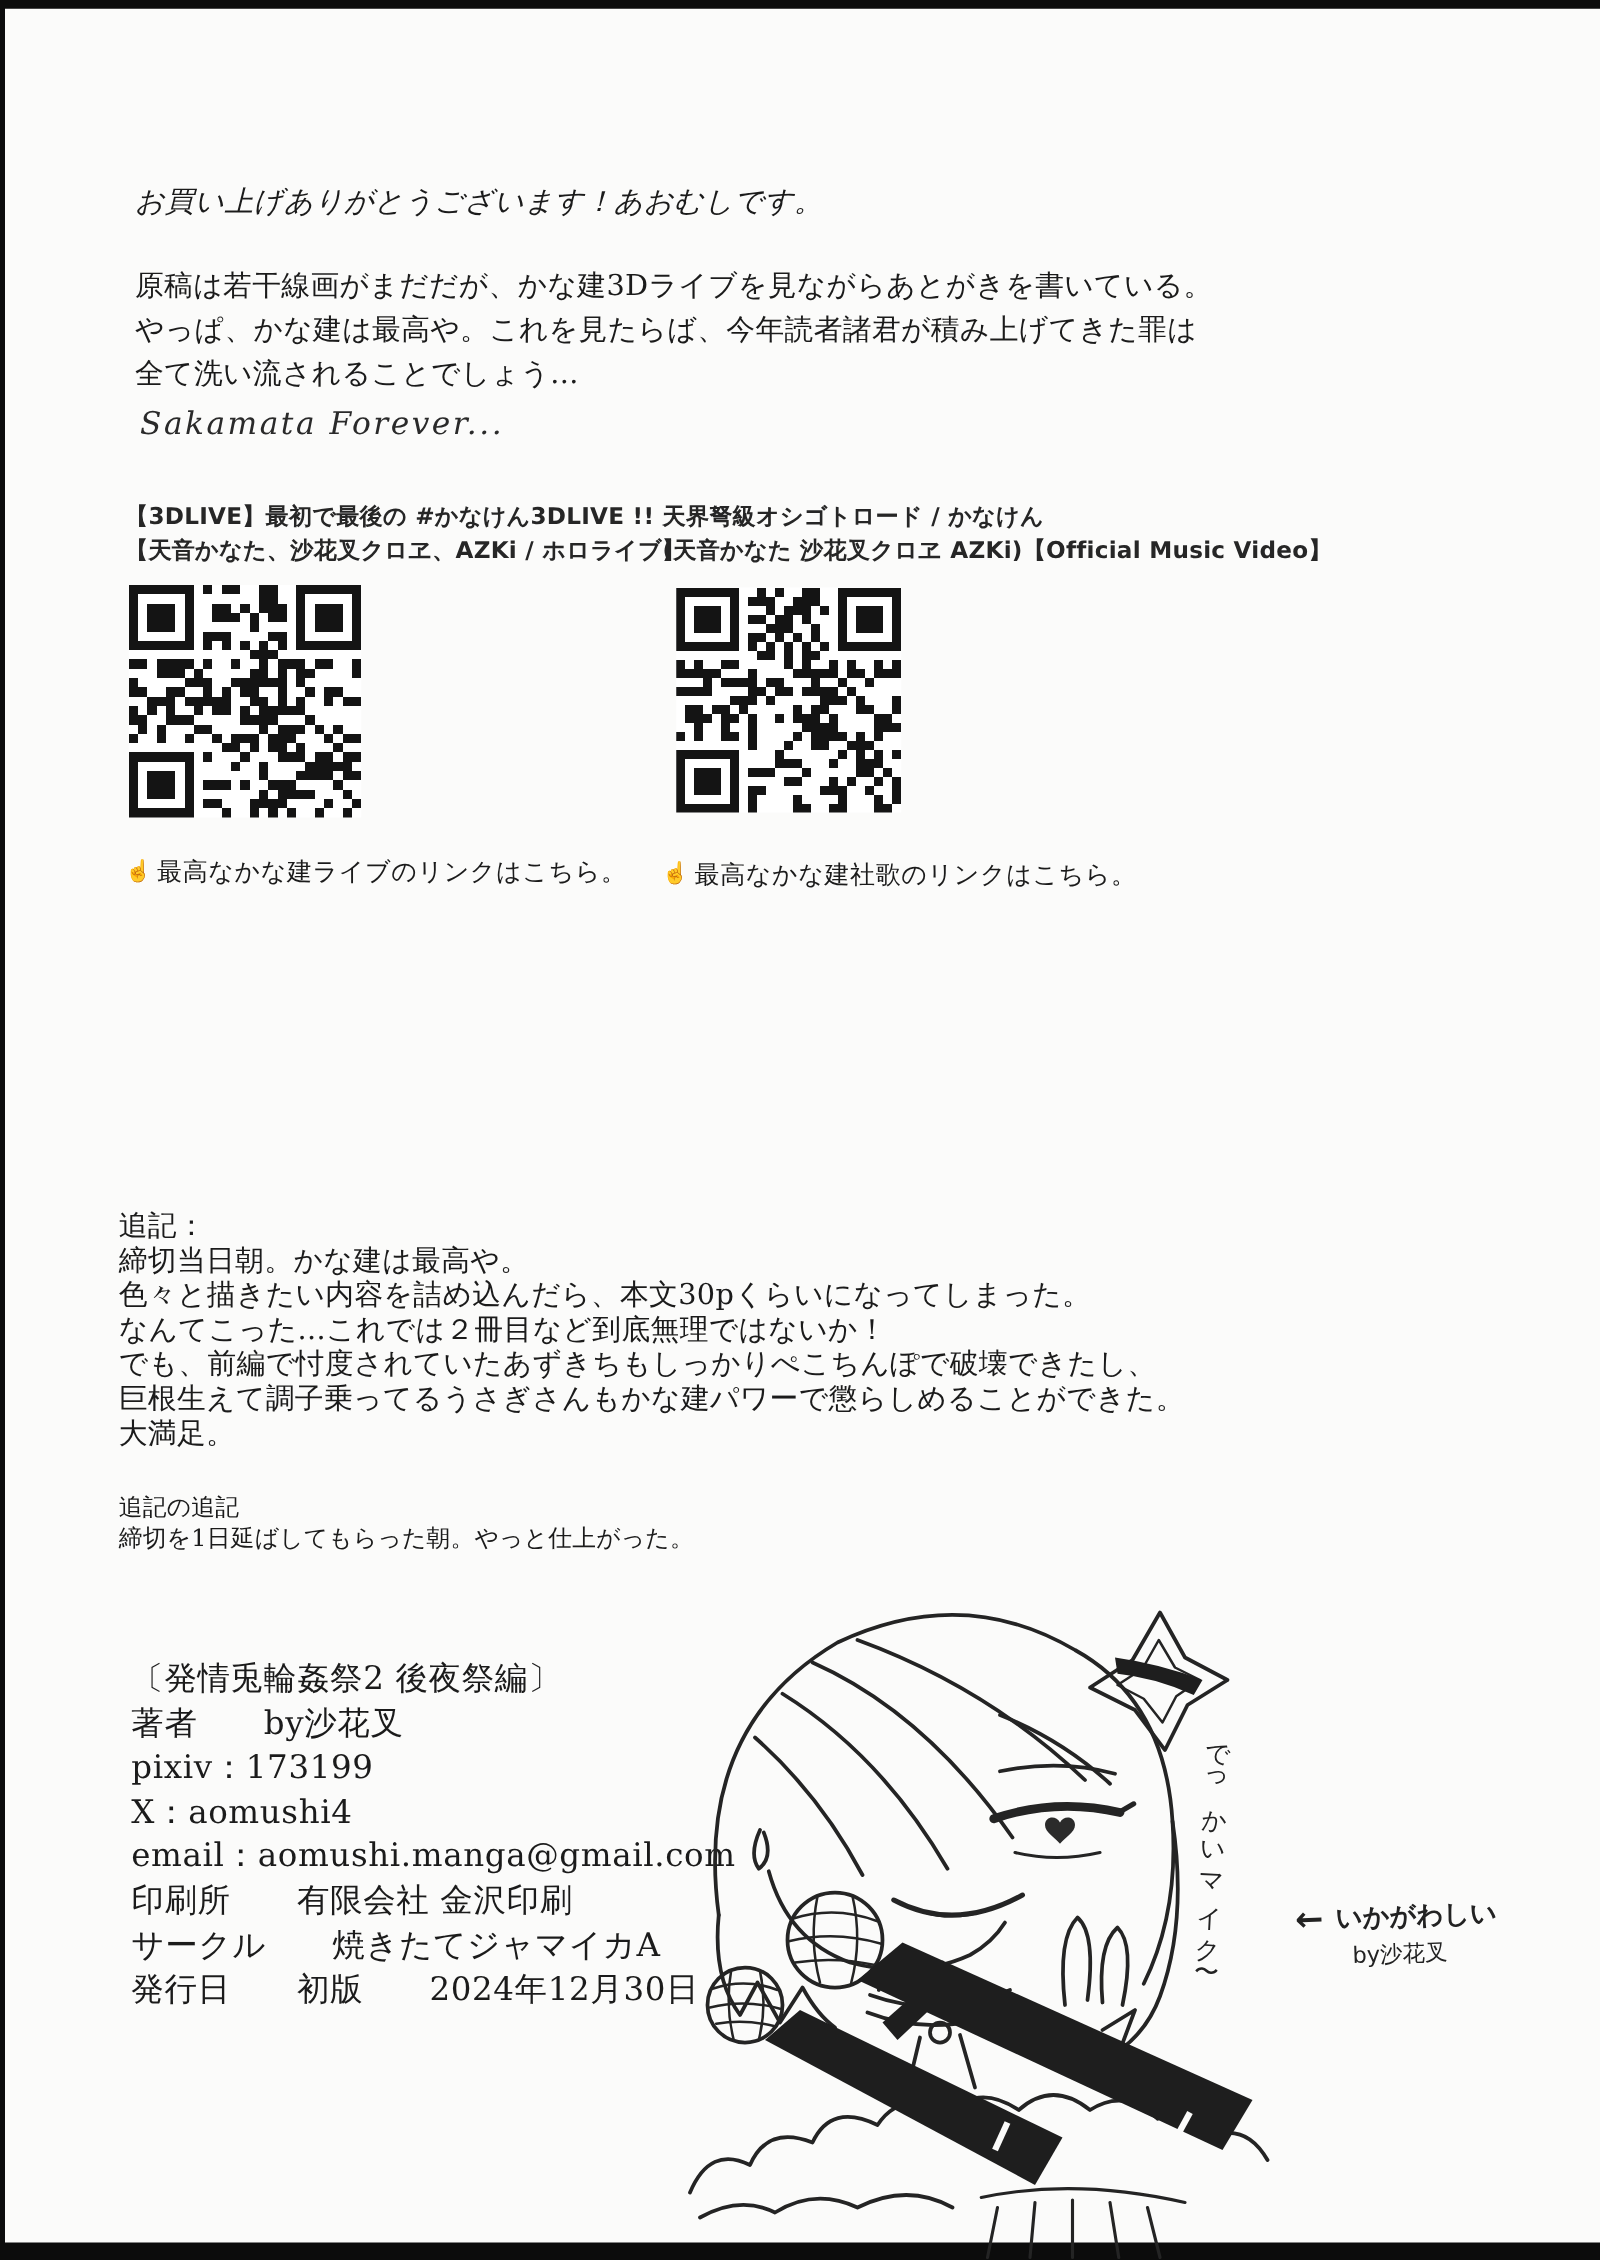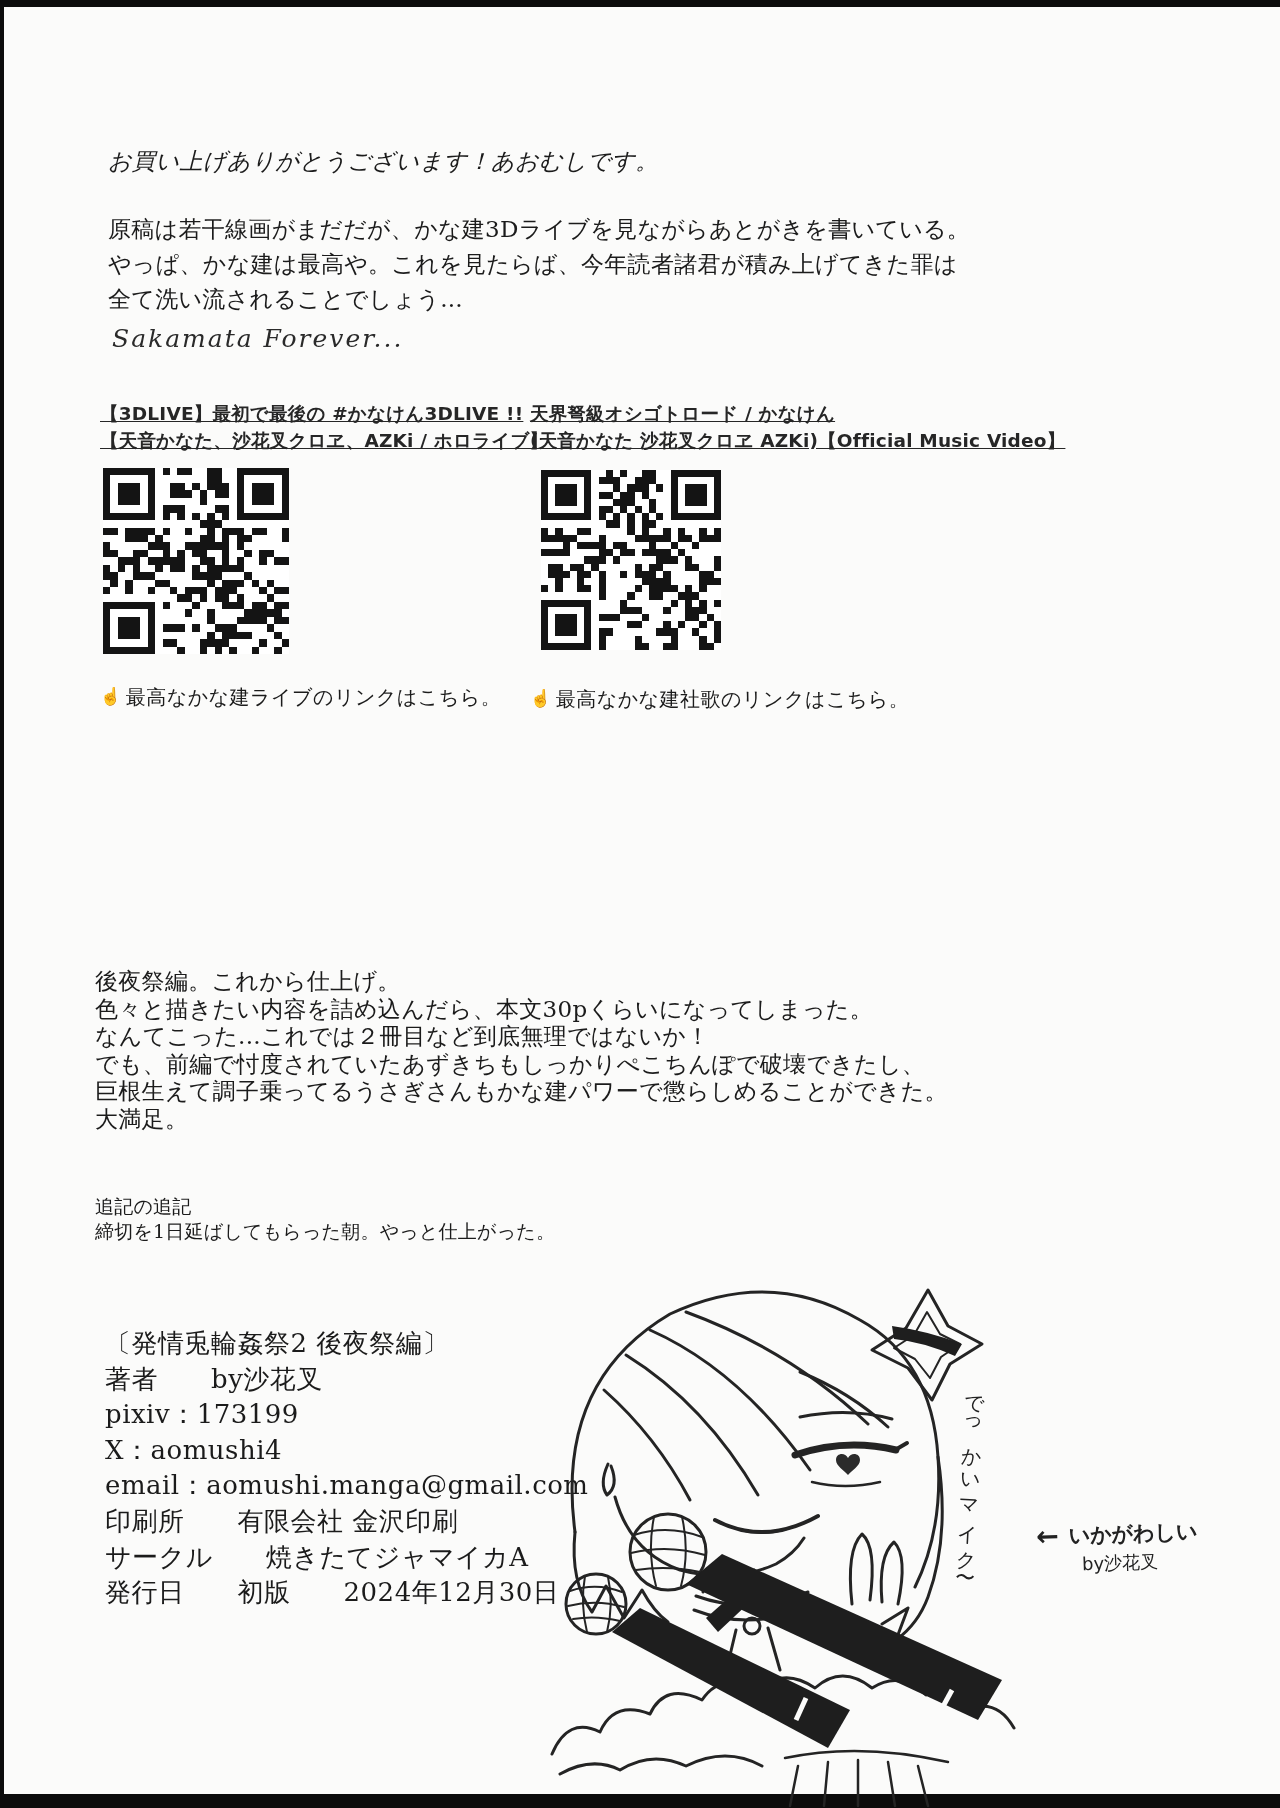--- a/index.html
+++ b/index.html
@@ -3,21 +3,21 @@
 <meta charset="utf-8">
 <style>
   html,body{margin:0;padding:0;}
   body{
     width:1280px;height:1808px;position:relative;background:#fbfbfa;
     font-family:"DejaVu Serif","Liberation Serif",serif;color:#1b1b1b;
     overflow:hidden;
   }
   .abs{position:absolute;margin:0;}
   .serif{font-family:"DejaVu Serif","Liberation Serif",serif;}
-  .gothic{font-family:"DejaVu Sans","Liberation Sans",sans-serif;text-decoration:underline;}
+  .gothic{font-family:"DejaVu Sans","Liberation Sans",sans-serif;}
   .t-greeting{left:108px;top:146px;font-size:23px;letter-spacing:.5px;white-space:nowrap;font-style:italic;}
   .t-para{left:108px;top:212px;font-size:23px;line-height:35px;letter-spacing:.3px;white-space:nowrap;}
   .t-sig{left:112px;top:324px;font-size:25px;font-style:italic;letter-spacing:2px;color:#2a2a2a;}
   .qrh{font-size:18.5px;line-height:27px;font-weight:600;color:#262626;white-space:nowrap;letter-spacing:.2px;}
   .qrbox{background:#fff;}
   .qrbox svg{display:block;}
   .cap{font-size:20px;white-space:nowrap;letter-spacing:.5px;}
   .handicon{font-size:17px;margin-right:4px;position:relative;top:-2px;}
   .ps{left:95px;top:968px;font-size:23px;line-height:27.6px;letter-spacing:.3px;white-space:nowrap;}
   .ps2{left:95px;top:1194px;font-size:19px;line-height:25.3px;letter-spacing:.2px;white-space:nowrap;}
@@ -476,21 +476,22 @@
         <rect x="0" y="18" width="7" height="7"></rect>
         <rect x="1" y="19" width="5" height="5" fill="#fff"></rect>
         <rect x="2" y="20" width="3" height="3"></rect>
       </svg>
     </div>
   <div class="abs serif cap" style="left:530px;top:686px">
     <span class="handicon">☝</span><span>最高なかな建社歌のリンクはこちら。</span>
   </div>
 
   <div class="abs serif ps">
-    <div>後夜祭編。これから仕上げ。</div>
+    <div>追記：</div>
+    <div>締切当日朝。かな建は最高や。</div>
     <div>色々と描きたい内容を詰め込んだら、本文30pくらいになってしまった。</div>
     <div>なんてこった...これでは２冊目など到底無理ではないか！</div>
     <div>でも、前編で忖度されていたあずきちもしっかりぺこちんぽで破壊できたし、</div>
     <div>巨根生えて調子乗ってるうさぎさんもかな建パワーで懲らしめることができた。</div>
     <div>大満足。</div>
   </div>
 
   <div class="abs serif ps2">
     <div>追記の追記</div>
     <div>締切を1日延ばしてもらった朝。やっと仕上がった。</div>

